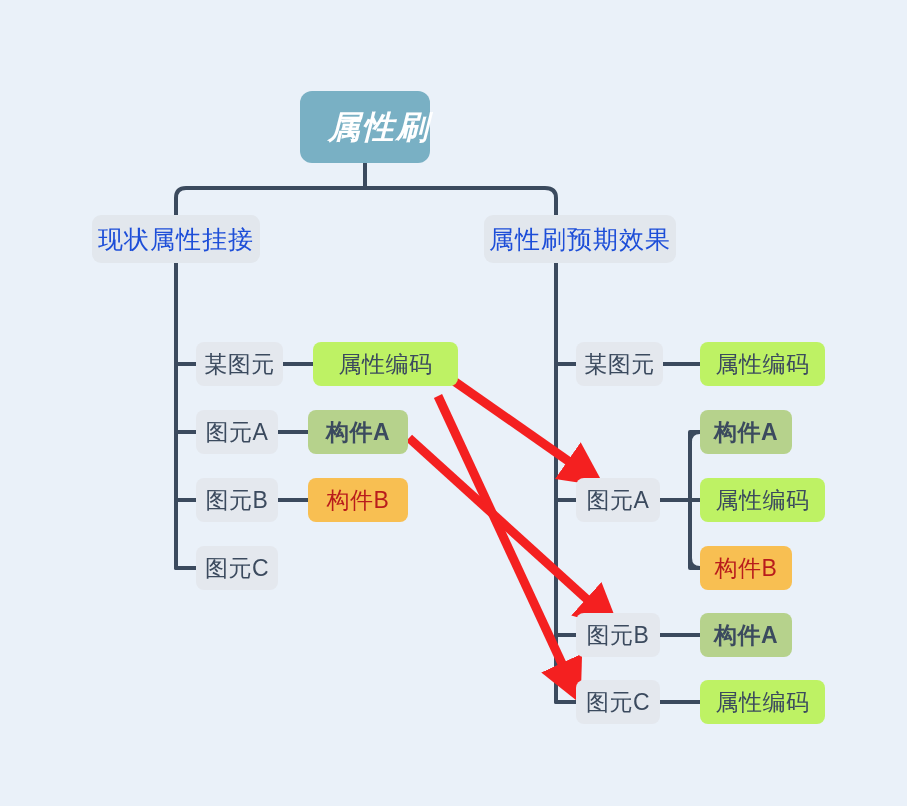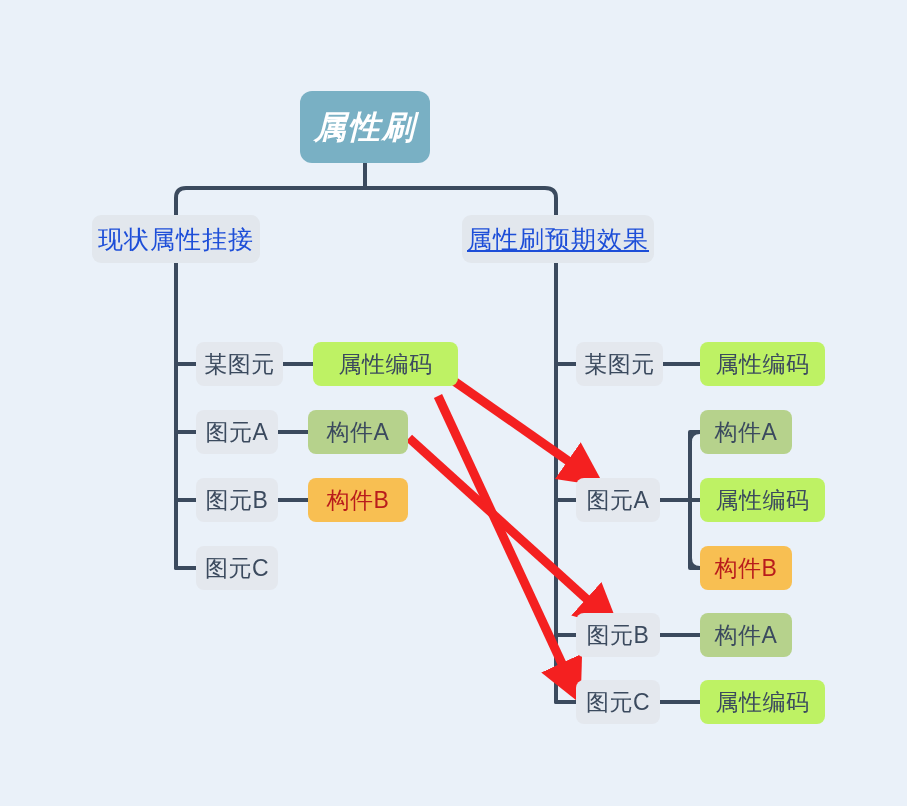--- a/index.html
+++ b/index.html
@@ -55,20 +55,21 @@
   }
   .node-blue {
     font-size: 23px;
     color: #3b4a5e;
     background: #bef264;
   }
   .node-green {
     font-size: 23px;
     color: #3b4a5e;
     background: #b6d28c;
+    font-weight: bold;
   }
   .node-orange {
     font-size: 23px;
     color: #b91c1c;
     background: #f8bf52;
   }
 </style>
 </head>
 <body>
 
@@ -122,29 +123,29 @@
     <path d="M700,568 Q690,568 690,558"></path>
   </g>
 
   <g>
     <line x1="441" y1="372" x2="584" y2="472" stroke="#f42020" stroke-width="9" marker-end="url(#redhead)"></line>
     <line x1="409" y1="438" x2="601" y2="612" stroke="#f42020" stroke-width="9" marker-end="url(#redhead)"></line>
     <line x1="438" y1="396" x2="570" y2="681" stroke="#f42020" stroke-width="9" marker-end="url(#redhead)"></line>
   </g>
 </svg>
 
-<div class="node node-root" style="left:300px; top:91px; width:130px; height:72px;">
+<div class="node node-root" style="left:300px; top:91px; width:130px; height:72px;justify-content:flex-end;">
   <span>属性刷</span>
 </div>
 
 <div class="node node-level2" style="left:92px; top:215px; width:168px; height:48px;">
   <span>现状属性挂接</span>
 </div>
 
-<div class="node node-level2" style="left:462px; top:215px; width:192px; height:48px;text-decoration:underline;">
+<div class="node node-level2" style="left:484px; top:215px; width:192px; height:48px;">
   <span>属性刷预期效果</span>
 </div>
 
 <div class="node node-plain" style="left:196px; top:342px; width:87px; height:44px;">
   <span>某图元</span>
 </div>
 <div class="node node-blue" style="left:313px; top:342px; width:145px; height:44px;">
   <span>属性编码</span>
 </div>
 

